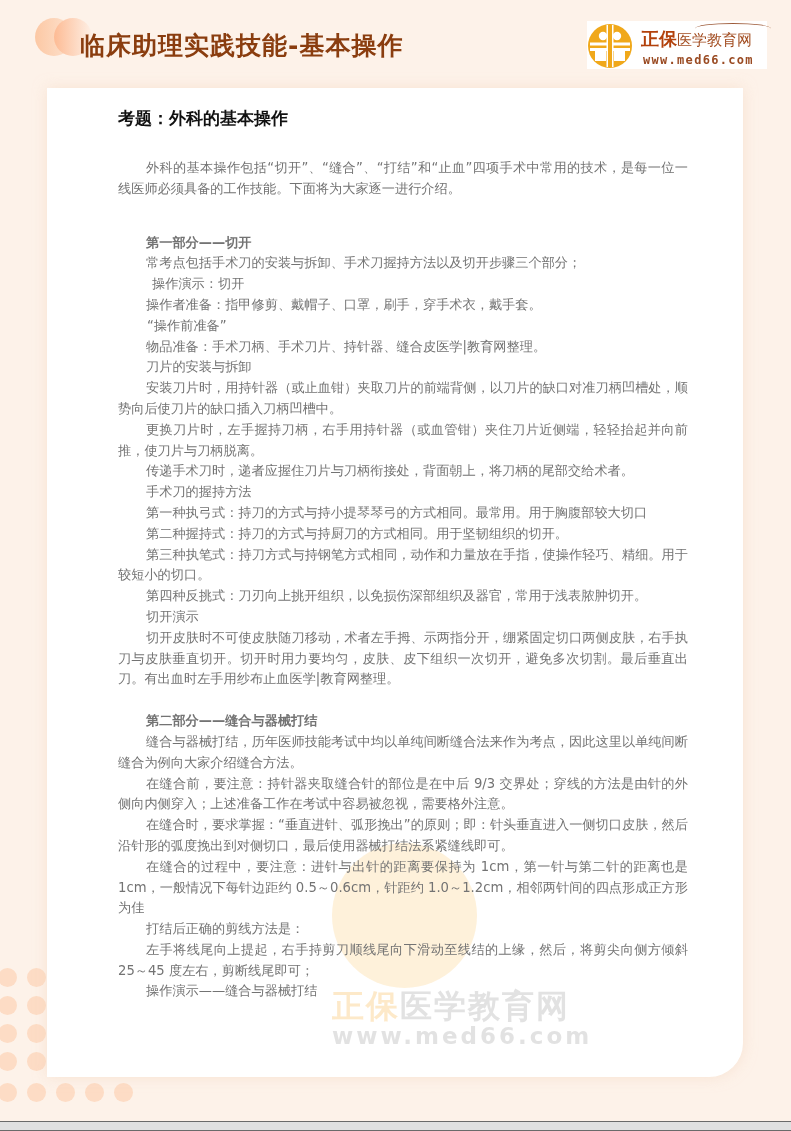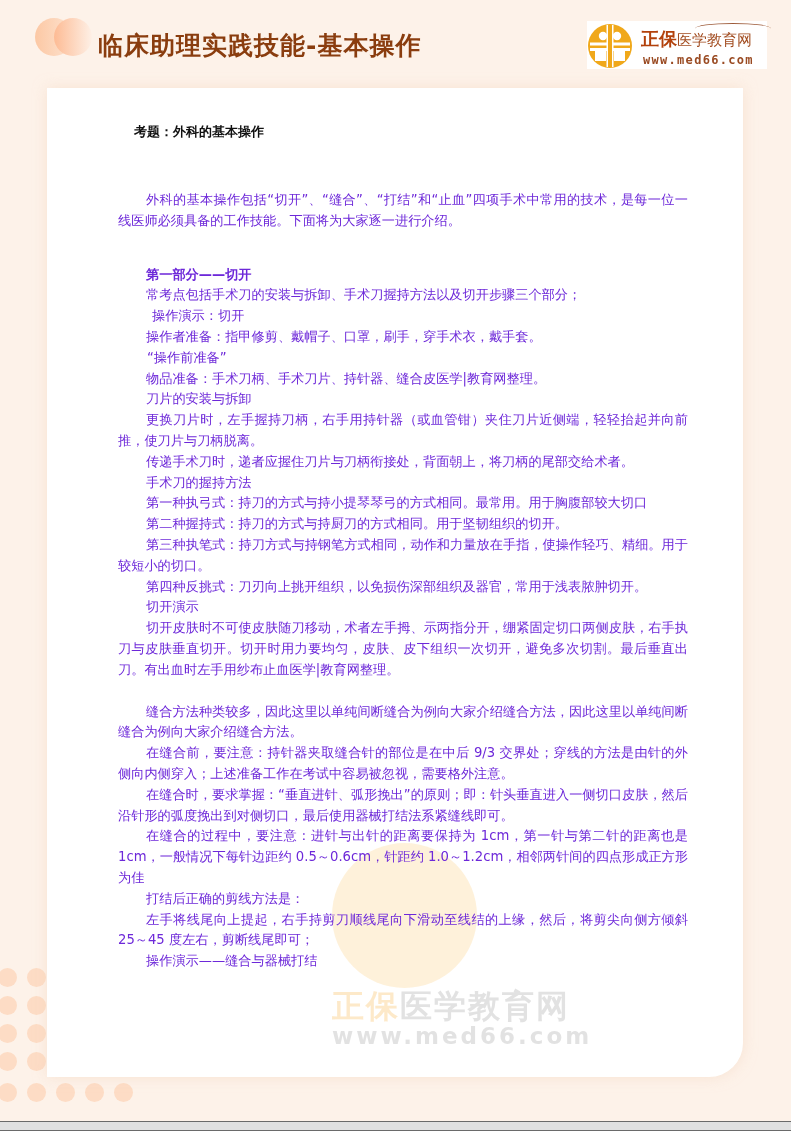--- a/index.html
+++ b/index.html
@@ -6,21 +6,21 @@
   body {
     width: 791px; height: 1131px; position: relative; overflow: hidden;
     background: #fdf2e9;
     font-family: "DejaVu Sans", "Liberation Sans", sans-serif;
   }
   .header-circles { position: absolute; left: 34px; top: 16px; width: 60px; height: 42px; }
   .circle { position: absolute; border-radius: 50%; width: 38px; height: 38px; top: 2px; }
   .circle.c1 { left: 1px; background: linear-gradient(90deg, #fcc8a4 0%, #fde3d0 100%); }
   .circle.c2 { left: 20px; background: linear-gradient(90deg, #fdbb94 0%, #fef0e6 100%); }
   .page-title {
-    position: absolute; left: 98px; top: 29px;
+    position: absolute; left: 80px; top: 29px;
     font-family: "DejaVu Sans", sans-serif; font-weight: bold;
     font-size: 25px; color: #8a3d0f; letter-spacing: 1px; white-space: nowrap;
   }
   .logo { position: absolute; left: 587px; top: 21px; width: 180px; height: 48px; background: #fff; }
   .logo-mark { position: absolute; left: 0; top: 2px; width: 46px; height: 46px; }
   .logo-name { position: absolute; left: 54px; top: 6px; white-space: nowrap; font-weight: bold; }
   .logo-name .strong { color: #b2410b; font-size: 18px; }
   .logo-name .soft { color: #a24d21; font-size: 15px; font-weight: normal; }
   .logo-arc { position: absolute; left: 108px; top: 2px; width: 76px; height: 10px; border-top: 1px solid #9d5a38; border-radius: 50% 50% 0 0; }
   .logo-url { position: absolute; left: 56px; top: 32px; font-size: 12px; color: #9a4b23; letter-spacing: 1.3px; font-family: "DejaVu Sans Mono", monospace; font-weight: bold; }
@@ -33,23 +33,23 @@
   .dots { position: absolute; left: 0; top: 968px; width: 140px; height: 140px; }
   .dot { position: absolute; width: 19px; height: 19px; border-radius: 50%; background: #fddcc5; }
 
   .watermark { position: absolute; left: 332px; top: 843px; width: 180px; height: 200px; pointer-events: none; }
   .wm-circle { position: absolute; left: 0; top: 0; width: 145px; height: 145px; border-radius: 50%; background: rgba(251, 214, 150, 0.35); }
   .wm-text { position: absolute; left: 0; top: 142px; font-size: 32px; color: rgba(160,160,160,0.30); white-space: nowrap; font-weight: bold; letter-spacing: 2px; }
   .wm-text .wm-accent { color: rgba(250, 200, 120, 0.40); }
   .wm-url { position: absolute; left: 0; top: 180px; font-size: 23px; color: rgba(160,160,160,0.30); letter-spacing: 3px; white-space: nowrap; font-weight: bold; }
 
   .doc { position: absolute; left: 118px; top: 107px; width: 570px; z-index: 2; }
-  .doc-title { font-family: "DejaVu Serif", serif; font-weight: bold; font-size: 13px; color: #111; margin: 16px; height: 24px; }
+  .doc-title { font-family: "DejaVu Serif", serif; font-weight: bold; font-size: 17px; color: #111; margin: 0; height: 24px; }
   .p {
-    font-family: "DejaVu Sans", sans-serif; font-size: 13.2px; color: #6d28d9;
+    font-family: "DejaVu Sans", sans-serif; font-size: 13.2px; color: #737373;
     line-height: 20.8px; margin: 0; text-align: justify;
   }
   .indent { text-indent: 28px; }
   .indent1 { padding-left: 34px; }
   .indent-q { padding-left: 28px; }
   .bold { font-weight: bold; }
   .gap-intro { height: 33px; }
   .gap-sec2 { height: 21px; }
 
   .bottom-bar { position: absolute; left: 0; top: 1121px; width: 791px; height: 8px; background: #e0e0e0; border-top: 1px solid #6a6a6a; border-bottom: 1px solid #6a6a6a; }
@@ -115,34 +115,36 @@
 
   <div class="gap-intro"></div>
   <p class="p indent-q bold">第一部分——切开</p>
   <p class="p indent-q">常考点包括手术刀的安装与拆卸、手术刀握持方法以及切开步骤三个部分；</p>
   <p class="p indent1">操作演示：切开</p>
   <p class="p indent-q">操作者准备：指甲修剪、戴帽子、口罩，刷手，穿手术衣，戴手套。</p>
   <p class="p" style="padding-left:29px">“操作前准备”</p>
   <p class="p indent-q">物品准备：手术刀柄、手术刀片、持针器、缝合皮医学|教育网整理。</p>
   <p class="p indent-q">刀片的安装与拆卸</p>
 
+  <p class="p indent">安装刀片时，用持针器（或止血钳）夹取刀片的前端背侧，以刀片的缺口对准刀柄凹槽处，顺势向后使刀片的缺口插入刀柄凹槽中。</p>
   <p class="p indent">更换刀片时，左手握持刀柄，右手用持针器（或血管钳）夹住刀片近侧端，轻轻抬起并向前推，使刀片与刀柄脱离。</p>
   <p class="p indent">传递手术刀时，递者应握住刀片与刀柄衔接处，背面朝上，将刀柄的尾部交给术者。</p>
 
   <p class="p indent">手术刀的握持方法</p>
   <p class="p indent">第一种执弓式：持刀的方式与持小提琴琴弓的方式相同。最常用。用于胸腹部较大切口</p>
   <p class="p indent">第二种握持式：持刀的方式与持厨刀的方式相同。用于坚韧组织的切开。</p>
   <p class="p indent">第三种执笔式：持刀方式与持钢笔方式相同，动作和力量放在手指，使操作轻巧、精细。用于较短小的切口。</p>
   <p class="p indent">第四种反挑式：刀刃向上挑开组织，以免损伤深部组织及器官，常用于浅表脓肿切开。</p>
 
   <p class="p indent">切开演示</p>
   <p class="p indent">切开皮肤时不可使皮肤随刀移动，术者左手拇、示两指分开，绷紧固定切口两侧皮肤，右手执刀与皮肤垂直切开。切开时用力要均匀，皮肤、皮下组织一次切开，避免多次切割。最后垂直出刀。有出血时左手用纱布止血医学|教育网整理。</p>
 
   <div class="gap-sec2"></div>
-  <p class="p indent">缝合方法种类较多，因此这里以单纯间断缝合为例向大家介绍缝合方法，因此这里以单纯间断缝合为例向大家介绍缝合方法。</p>
+  <p class="p indent bold">第二部分——缝合与器械打结</p>
+  <p class="p indent">缝合与器械打结，历年医师技能考试中均以单纯间断缝合法来作为考点，因此这里以单纯间断缝合为例向大家介绍缝合方法。</p>
   <p class="p indent">在缝合前，要注意：持针器夹取缝合针的部位是在中后 9/3 交界处；穿线的方法是由针的外侧向内侧穿入；上述准备工作在考试中容易被忽视，需要格外注意。</p>
   <p class="p indent">在缝合时，要求掌握：“垂直进针、弧形挽出”的原则；即：针头垂直进入一侧切口皮肤，然后沿针形的弧度挽出到对侧切口，最后使用器械打结法系紧缝线即可。</p>
   <p class="p indent">在缝合的过程中，要注意：进针与出针的距离要保持为 1cm，第一针与第二针的距离也是 1cm，一般情况下每针边距约 0.5～0.6cm，针距约 1.0～1.2cm，相邻两针间的四点形成正方形为佳</p>
   <p class="p indent">打结后正确的剪线方法是：</p>
   <p class="p indent">左手将线尾向上提起，右手持剪刀顺线尾向下滑动至线结的上缘，然后，将剪尖向侧方倾斜 25～45 度左右，剪断线尾即可；</p>
   <p class="p indent">操作演示——缝合与器械打结</p>
 </div>
 
 <div class="bottom-bar"></div>
 

